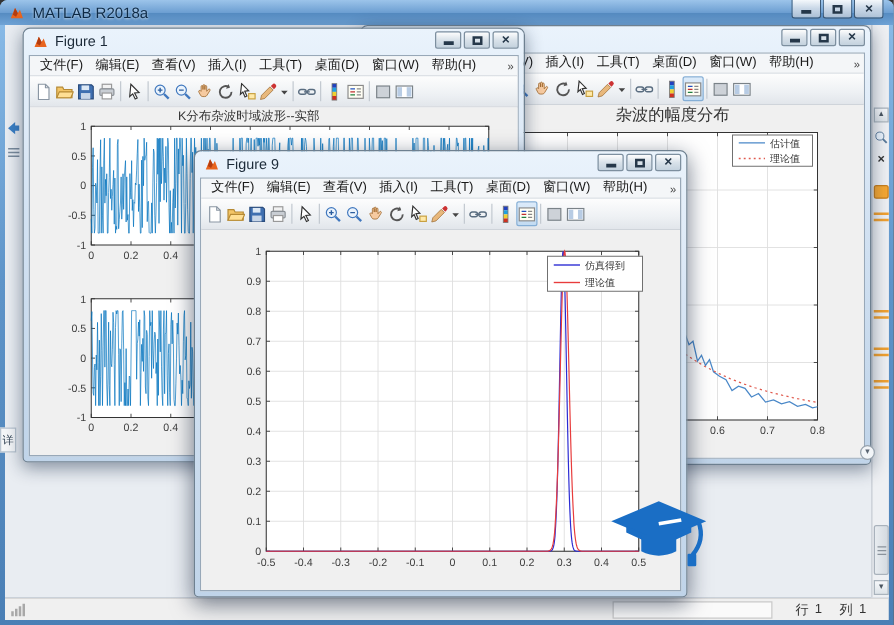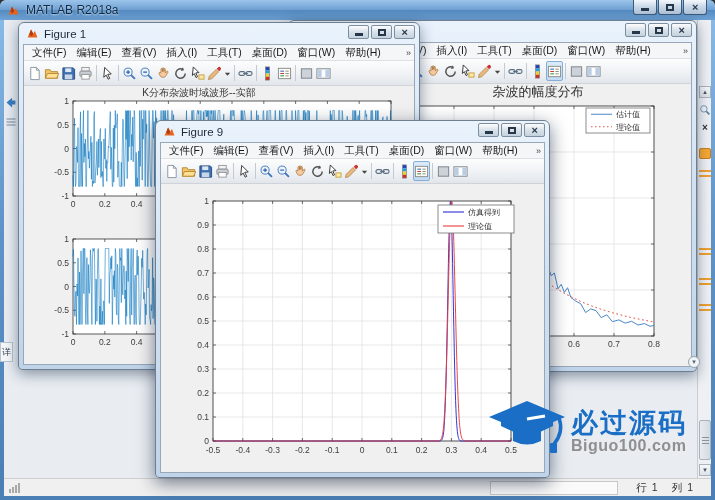--- a/index.html
+++ b/index.html
@@ -882,19 +882,15 @@
 
   <div class="watermark">
     <svg width="80" height="74" viewBox="0 0 80 74">
       <polygon points="2,22 40,6 78,22 40,38" fill="#1a6ec5"></polygon>
       <path d="M14 26 L40 37 L66 26 L66 31 L40 43 L14 31 Z" fill="#1a6ec5"></path>
       <path d="M40 24 L58 21" stroke="#ffffff" stroke-width="3" fill="none"></path>
       <path d="M26 33 h28 v13 q-14 7 -28 0 z" fill="#1a6ec5"></path>
       <path d="M72 23 q5 14 -5 26" stroke="#1a6ec5" stroke-width="3.5" fill="none"></path>
       <rect x="63" y="48" width="7" height="10" rx="1" fill="#1a6ec5"></rect>
     </svg>
-    <div class="wm-text">
-      <span class="wm-cn" style="color: rgb(26, 110, 197);">必过源码</span>
-      <span class="wm-en">Biguo100.com</span>
-    </div>
   </div>
 
 </div>
 
 </body></html>

